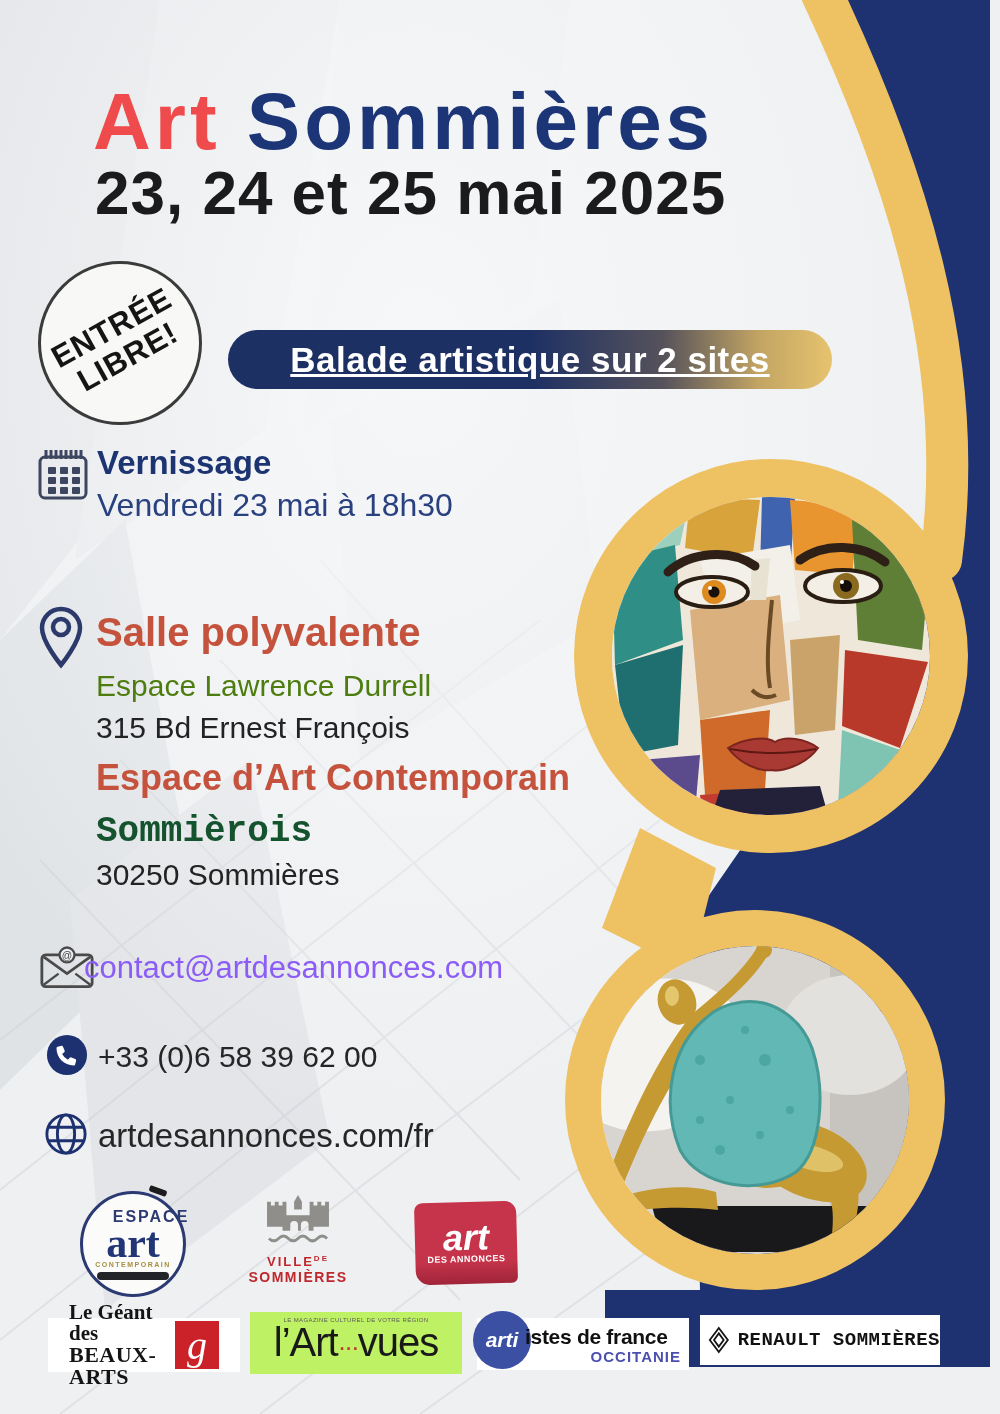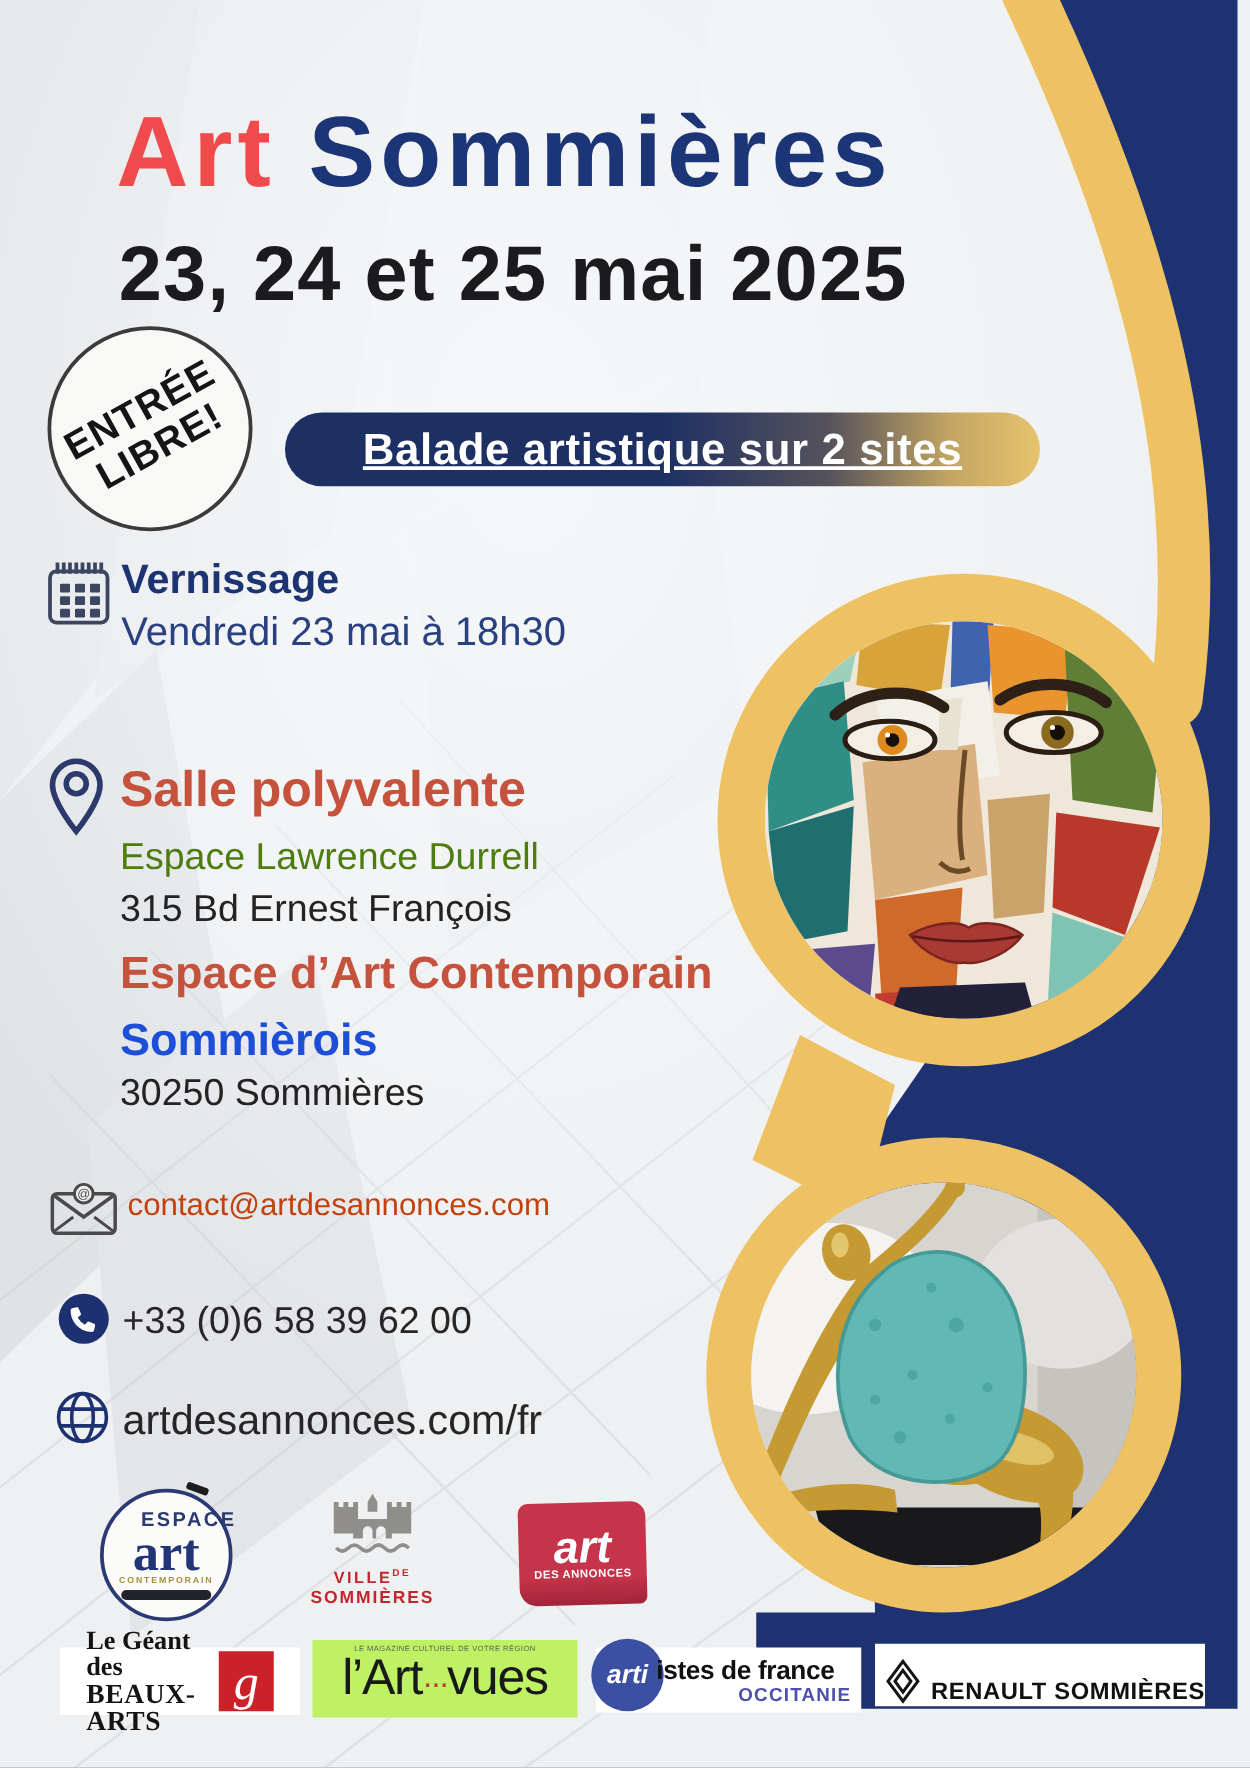--- a/index.html
+++ b/index.html
@@ -8,44 +8,44 @@
     background:#eef0f2;overflow:hidden;
     font-family:"Liberation Sans",sans-serif;
   }
   .abs{position:absolute;}
   svg{display:block;}
 
   
   .title{left:93px;top:76px;font-size:80px;font-weight:bold;letter-spacing:4px;white-space:nowrap;}
   .title .t-red{color:#ef4a4c;}
   .title .t-navy{color:#1c3577;}
-  .date-line{left:95px;top:184px;font-size:62px;font-weight:bold;color:#1b1b1d;letter-spacing:1px;white-space:nowrap;}
+  .date-line{left:95px;top:157px;font-size:62px;font-weight:bold;color:#1b1b1d;letter-spacing:1px;white-space:nowrap;}
 
   
   .stamp{left:38px;top:261px;width:158px;height:158px;border-radius:50%;
     background:#f8f8f6;border:3px solid #3b3b3b;display:flex;align-items:center;justify-content:center;}
   .stamp-text{transform:rotate(-29deg);text-align:center;font-weight:bold;font-size:31px;
     color:#151515;line-height:1.05;letter-spacing:1px;white-space:nowrap;}
 
   
   .pill{left:228px;top:330px;width:604px;height:59px;border-radius:30px;
     background:linear-gradient(90deg,#1d3064 0%,#1d3064 50%,#56525b 72%,#c3a563 88%,#e6c36e 100%);
     display:flex;align-items:center;justify-content:center;}
   .pill span{color:#ffffff;font-weight:bold;font-size:35px;letter-spacing:.5px;white-space:nowrap;text-decoration:underline;}
 
   
   .h-vernissage{left:97px;top:444px;font-size:33px;font-weight:bold;color:#1d3473;}
   .t-vernissage{left:97px;top:487px;font-size:32px;color:#2a4180;}
   .h-venue{left:96px;top:610px;font-size:40px;font-weight:bold;color:#c4523c;}
   .t-addr1{left:96px;top:669px;font-size:30px;color:#4d7c0f;}
   .t-addr2{left:96px;top:711px;font-size:30px;color:#232323;}
   .h-venue2a{left:96px;top:757px;font-size:36px;font-weight:bold;color:#c4523c;}
-  .h-venue2b{left:96px;top:811px;font-size:36px;font-weight:bold;color:#1d4ed8;}
+  .h-venue2b{left:96px;top:811px;font-size:36px;font-weight:bold;color:#14532d;font-family:Liberation Mono, monospace;}
   .t-city{left:96px;top:858px;font-size:30px;color:#232323;}
-  .t-email{left:102px;top:950px;font-size:25px;color:#c2410c;}
+  .t-email{left:84px;top:950px;font-size:31px;color:#8b5cf6;}
   .t-phone{left:98px;top:1040px;font-size:30px;color:#262626;}
   .t-web{left:98px;top:1117px;font-size:33px;color:#262626;}
 
   
   .espace-logo{left:80px;top:1191px;width:100px;height:100px;border-radius:50%;background:#fbfbfa;
     border:3px solid #2c3a73;display:flex;flex-direction:column;align-items:center;justify-content:center;}
   .esp-tick{position:absolute;top:-6px;right:16px;width:18px;height:6px;background:#1c1c1c;transform:rotate(20deg);border-radius:2px;}
   .esp-top{font-size:16px;letter-spacing:2px;color:#2c3a73;font-weight:bold;padding-left:36px;}
   .esp-main{font-size:42px;line-height:.85;color:#223677;font-weight:bold;font-family:"Liberation Serif",serif;}
   .esp-bottom{font-size:7px;letter-spacing:1.5px;color:#a5903f;font-weight:bold;}
@@ -75,22 +75,22 @@
   .av-tagline{font-size:6px;color:#5a5a5a;margin-top:5px;letter-spacing:.4px;}
   .av-main{font-size:40px;color:#191919;line-height:.95;letter-spacing:-1px;white-space:nowrap;}
   .av-dots{color:#c03a35;font-size:26px;letter-spacing:-2px;}
 
   .adf-box{left:477px;top:1318px;width:212px;height:52px;background:#fff;}
   .adf-badge{position:absolute;left:-4px;top:-7px;width:58px;height:58px;border-radius:50%;background:#3b50a3;
     color:#fff;display:flex;align-items:center;justify-content:center;font-size:21px;font-weight:bold;font-style:italic;}
   .adf-main{position:absolute;left:48px;top:7px;font-size:21px;font-weight:bold;color:#101010;letter-spacing:-.3px;white-space:nowrap;}
   .adf-region{position:absolute;right:8px;top:30px;font-size:15px;font-weight:bold;color:#4b4fae;letter-spacing:1px;}
 
-  .renault-box{left:700px;top:1315px;width:264px;height:50px;background:#fff;display:flex;
-    align-items:flex-end;gap:8px;padding-left:8px;box-sizing:border-box;}
+  .renault-box{left:700px;top:1315px;width:240px;height:50px;background:#fff;display:flex;
+    align-items:center;gap:8px;padding-left:8px;box-sizing:border-box;font-family:Liberation Mono, monospace;}
   .renault-label{font-size:19px;font-weight:bold;color:#111;letter-spacing:.5px;white-space:nowrap;}
 </style>
 </head>
 <body>
 
 <div class="poster">
 
   <svg class="abs" width="1000" height="1414" viewBox="0 0 1000 1414" style="left:0;top:0;">
     <rect width="1000" height="1414" fill="#eef0f2"></rect>
     <g opacity="0.55">

